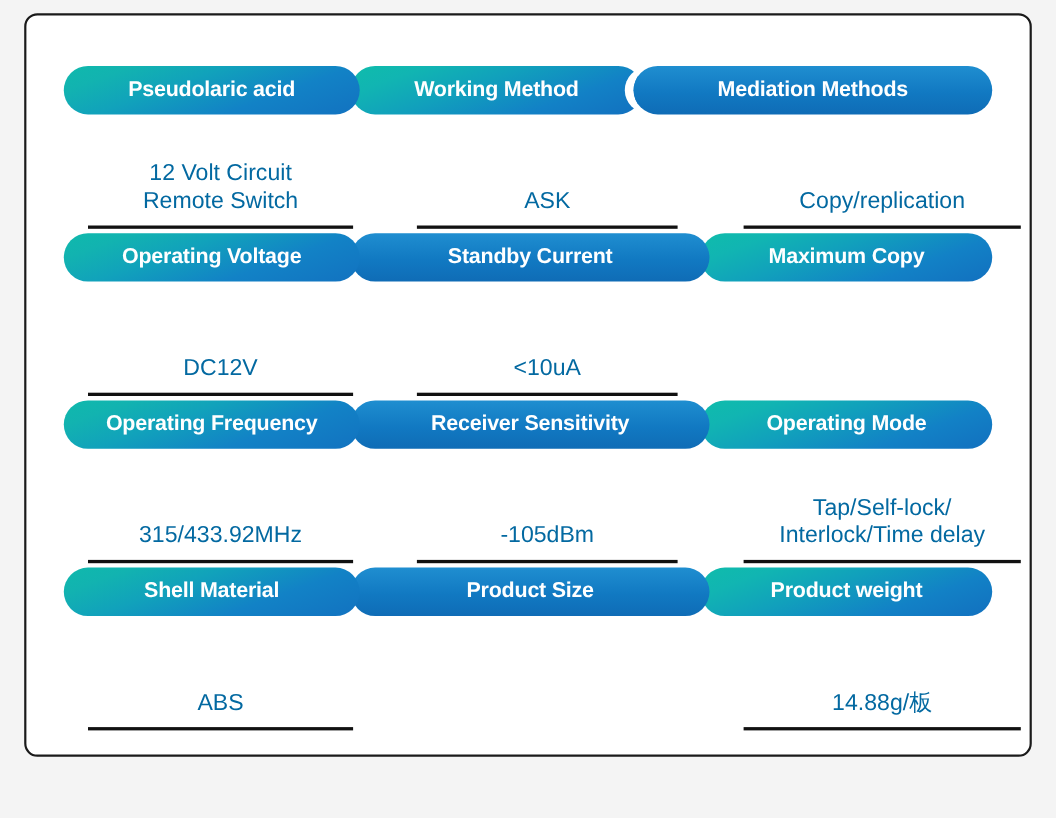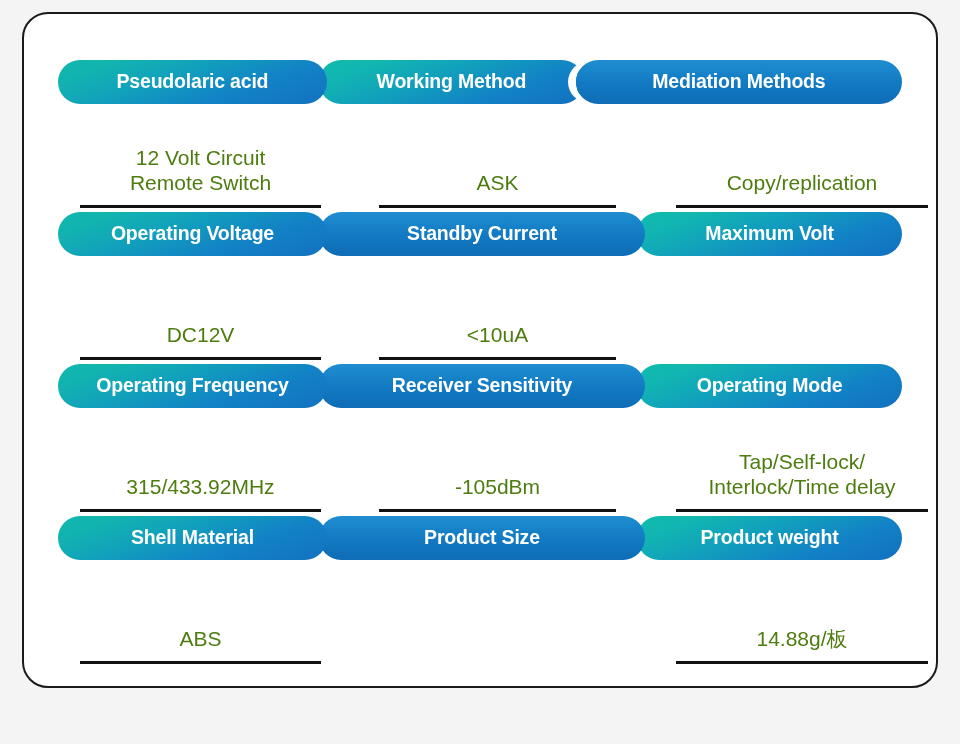--- a/index.html
+++ b/index.html
@@ -17,21 +17,21 @@
 
   .spec-card {
     position: absolute;
     left: 22px;
     top: 12px;
     width: 916px;
     height: 676px;
     box-sizing: border-box;
     background: #ffffff;
     border: 2px solid #1a1a1a;
-    border-radius: 26px;
+    border-radius: 12px;
   }
 
   .spec-rows {
     position: absolute;
     left: 0;
     top: 0;
     right: 0;
     bottom: 0;
     padding: 46px 34px 18px 34px;
     box-sizing: border-box;
@@ -106,21 +106,21 @@
     bottom: 0;
     height: 104px;
     display: flex;
     flex-direction: column;
     align-items: center;
     justify-content: flex-end;
     box-sizing: border-box;
   }
 
   .value-cell .value-text {
-    color: #4d7c0f;
+    color: #0369a1;
     font-size: 21px;
     font-weight: normal;
     line-height: 1.22;
     text-align: center;
     white-space: pre-line;
     padding-bottom: 12px;
   }
 
   .value-rule {
     position: absolute;
@@ -178,21 +178,21 @@
 
     <div class="spec-row row-2">
       <div class="pill-strip">
         <div class="pill pill-a">
           <span class="pill-label">Operating Voltage</span>
         </div>
         <div class="pill pill-b">
           <span class="pill-label">Standby Current</span>
         </div>
         <div class="pill pill-c">
-          <span class="pill-label">Maximum Volt</span>
+          <span class="pill-label">Maximum Copy</span>
         </div>
       </div>
       <div class="value-strip">
         <div class="value-cell cell-1">
           <span class="value-text">DC12V</span>
           <span class="value-rule"></span>
         </div>
         <div class="value-cell cell-2">
           <span class="value-text">&lt;10uA</span>
           <span class="value-rule"></span>

